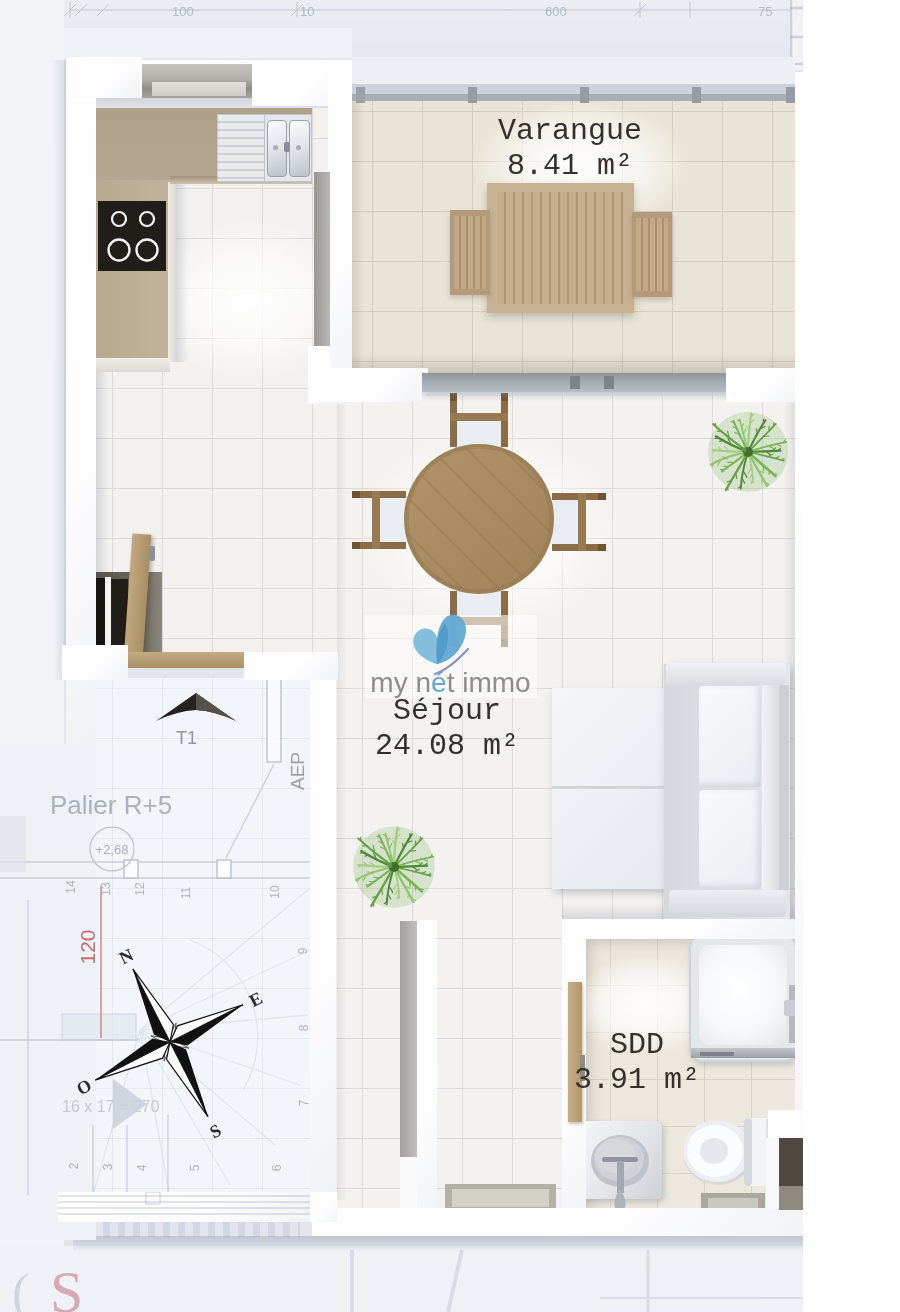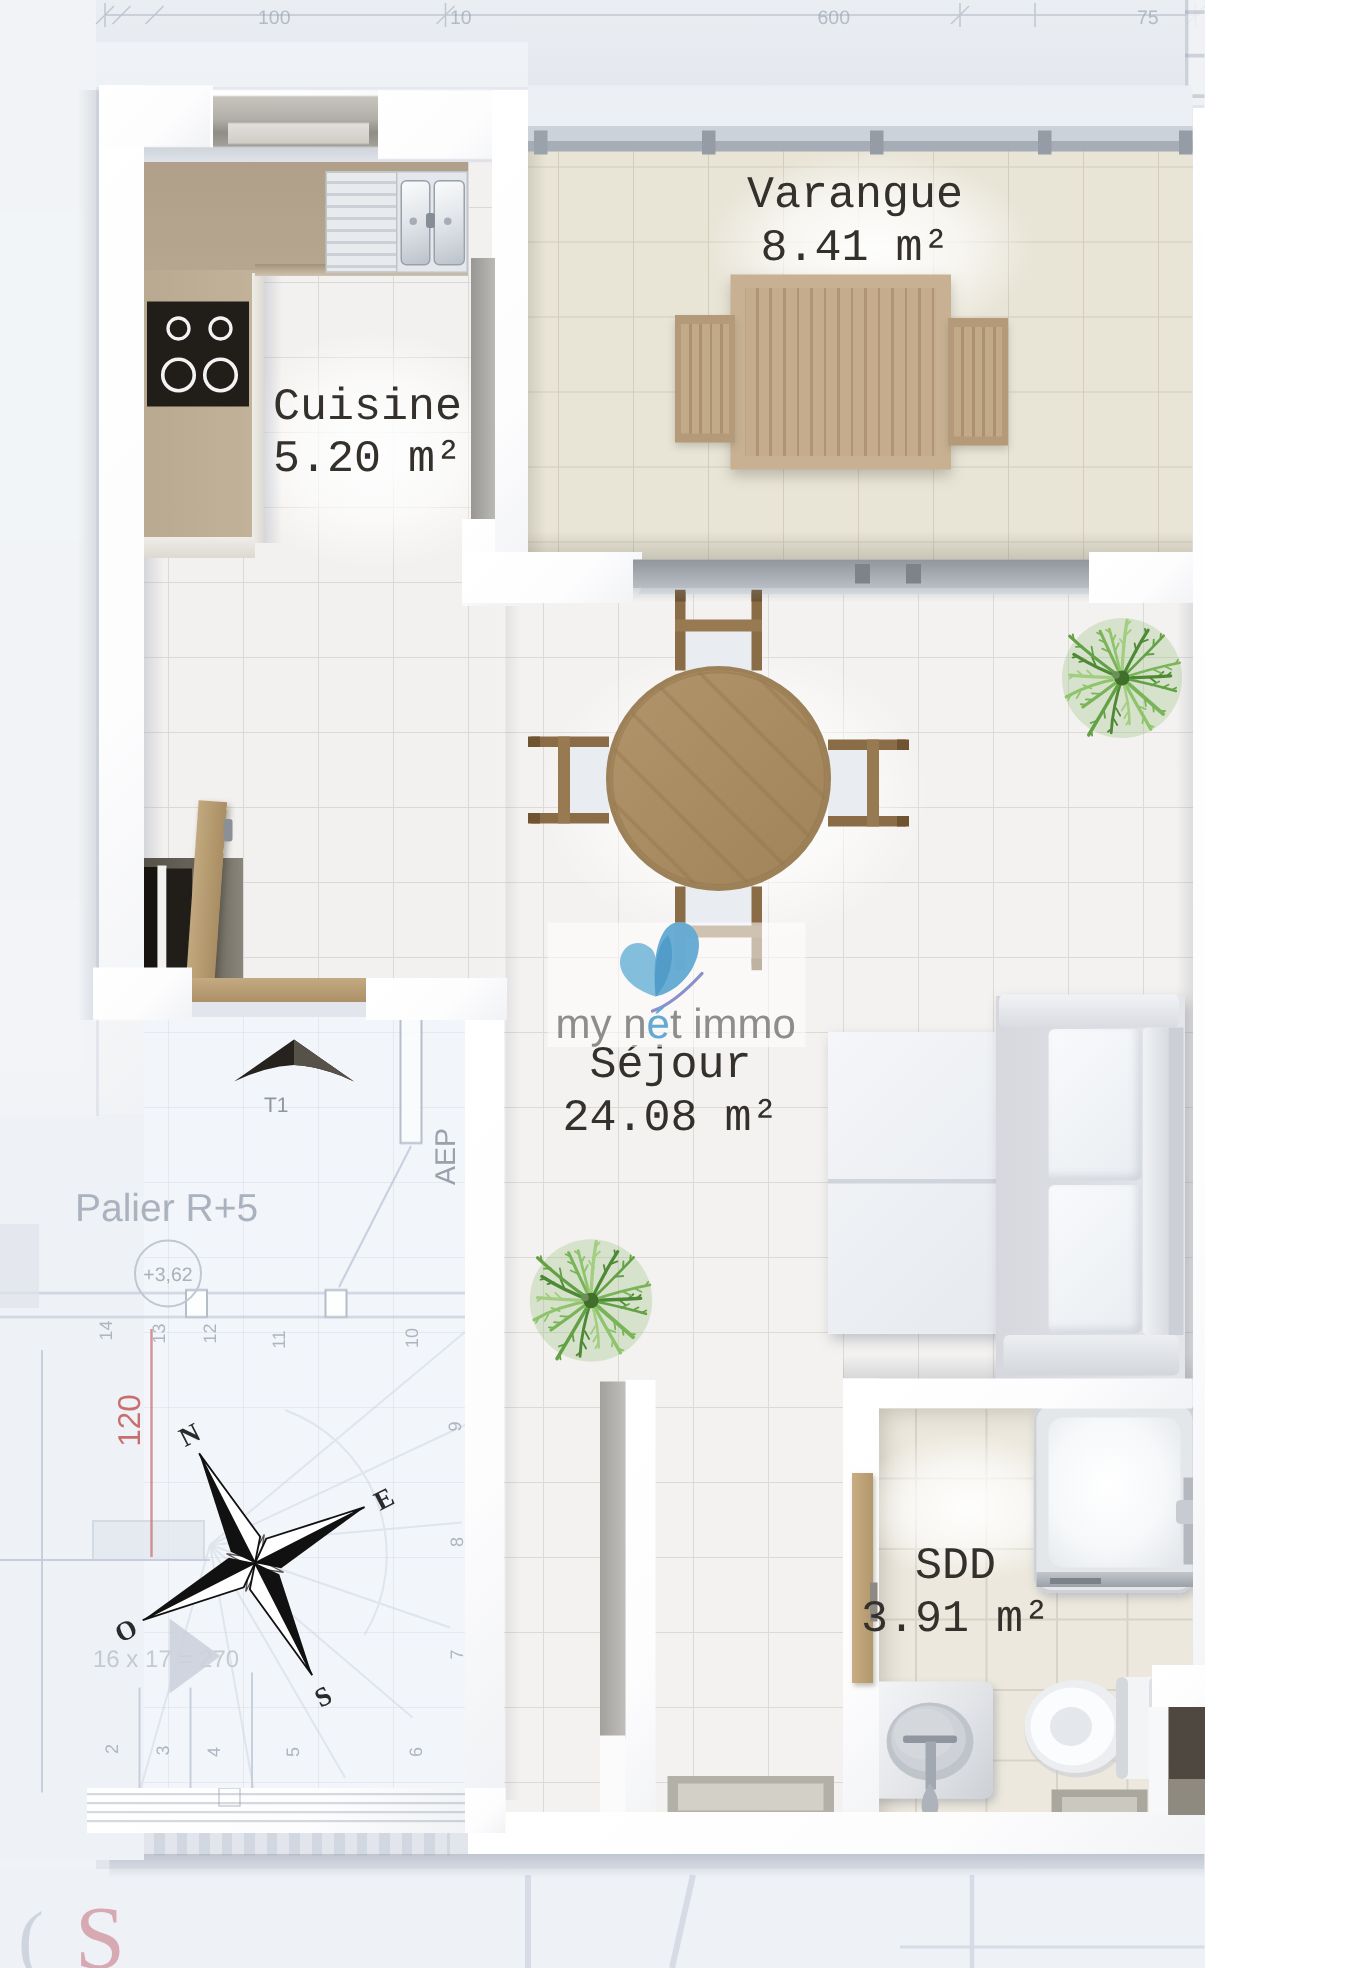--- a/index.html
+++ b/index.html
@@ -204,27 +204,27 @@
     <rect x="62" y="364" width="74" height="26" fill="#e3e7ee" stroke="#ccd2dc" opacity=".9"></rect>
     <line x1="0" y1="390" x2="140" y2="390"></line>
     <circle cx="112" cy="199" r="22" stroke="#b6bec9"></circle>
   </g>
   <line x1="101" y1="236" x2="101" y2="388" stroke="#c87070" stroke-width="1.6" opacity=".75"></line>
 </svg>
 
 <div class="abs" style="left:0px;top:816px;width:26px;height:56px;background:#dfe3ea;opacity:.7;"></div>
 
 <div class="abs" style="left:50px;top:790px;width:200px;font-size:26px;color:#aab2bf;">Palier R+5</div>
-<div class="abs" style="left:90px;top:842px;width:44px;font-size:13px;color:#a9b1bd;text-align:center;">+3,62</div>
+<div class="abs" style="left:90px;top:842px;width:44px;font-size:13px;color:#a9b1bd;text-align:center;">+2,68</div>
 
 <svg class="abs" style="left:155px;top:690px;" width="82" height="36" viewBox="0 0 82 36">
   <path d="M1 31 L41 3 L81 31 Q60 21 41 20 Q22 21 1 31 Z" fill="#26231f"></path>
   <path d="M41 3 L81 31 Q60 21 41 20 Z" fill="#56524a"></path>
 </svg>
-<div class="abs" style="left:176px;top:728px;font-size:14px;color:#8f96a1;">T1</div>
+<div class="abs" style="left:176px;top:728px;font-size:18px;color:#8f96a1;">T1</div>
 
 <div class="abs" style="left:268px;top:752px;font-size:19px;color:#9aa1ab;transform:rotate(-90deg);transform-origin:center;width:60px;text-align:center;top:760px;">AEP</div>
 
 <div class="abs" style="left:64px;top:880px;font-size:12px;color:#aeb5c1;transform:rotate(-90deg);">14</div>
 <div class="abs" style="left:99px;top:882px;font-size:12px;color:#aeb5c1;transform:rotate(-90deg);">13</div>
 <div class="abs" style="left:133px;top:882px;font-size:12px;color:#aeb5c1;transform:rotate(-90deg);">12</div>
 <div class="abs" style="left:180px;top:886px;font-size:12px;color:#aeb5c1;transform:rotate(-90deg);">11</div>
 <div class="abs" style="left:268px;top:885px;font-size:12px;color:#aeb5c1;transform:rotate(-90deg);">10</div>
 <div class="abs" style="left:300px;top:944px;font-size:12px;color:#aeb5c1;transform:rotate(-90deg);">9</div>
 <div class="abs" style="left:301px;top:1021px;font-size:12px;color:#aeb5c1;transform:rotate(-90deg);">8</div>
@@ -661,21 +661,20 @@
 <div class="abs" style="left:766px;top:1138px;width:13px;height:72px;background:#f7f8fa;"></div>
 
 <div class="abs" style="left:779px;top:1138px;width:25px;height:72px;background:#4e4840;"></div>
 <div class="abs" style="left:779px;top:1186px;width:25px;height:24px;background:#8f8a80;"></div>
 
 <div class="abs" style="left:568px;top:982px;width:14px;height:140px;background:linear-gradient(90deg,#c8ad83,#b2966c);box-shadow:1px 2px 3px rgba(90,80,60,.35);"></div>
 <div class="abs" style="left:580px;top:1055px;width:5px;height:26px;background:#8d8a84;"></div>
 
 <div class="lbl" style="left:470px;top:114px;width:200px;font-size:30px;">Varangue<br>8.41 m²</div>
 
-<div class="lbl" style="left:145px;top:255px;width:200px;font-size:30px;">Cuisine<br>5.20 m²</div>
 
 <div class="lbl" style="left:347px;top:694px;width:200px;font-size:30px;">Séjour<br>24.08 m²</div>
 
 <div class="lbl" style="left:537px;top:1028px;width:200px;font-size:30px;">SDD<br>3.91 m²</div>
 
 <div class="abs" style="left:365px;top:615px;width:172px;height:83px;background:rgba(255,255,255,.55);"></div>
 
 <svg class="abs" style="left:409px;top:611px;" width="60" height="56" viewBox="0 0 66 62">
   <path d="M31 59 C14 54 2 42 5 30 C8 19 20 16 28 24 C32 28 33 42 31 59 Z" fill="#7dbbdb" opacity=".95"></path>
   <path d="M31 59 C28 34 32 10 44 5 C57 1 66 13 62 28 C58 44 45 56 31 59 Z" fill="#62a9d2" opacity=".95"></path>

